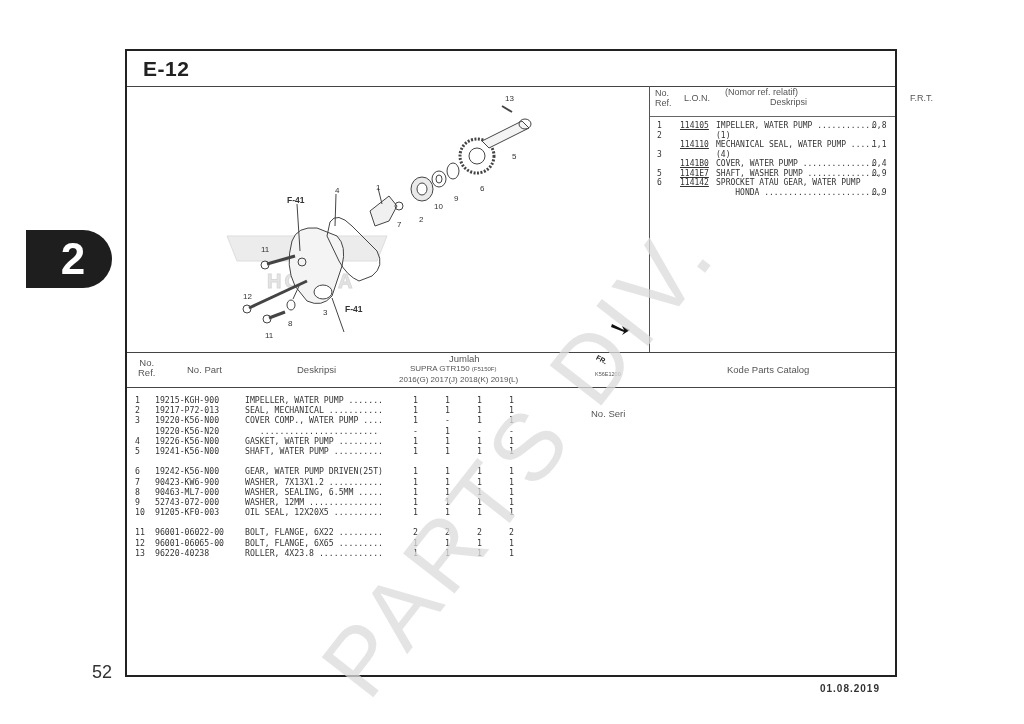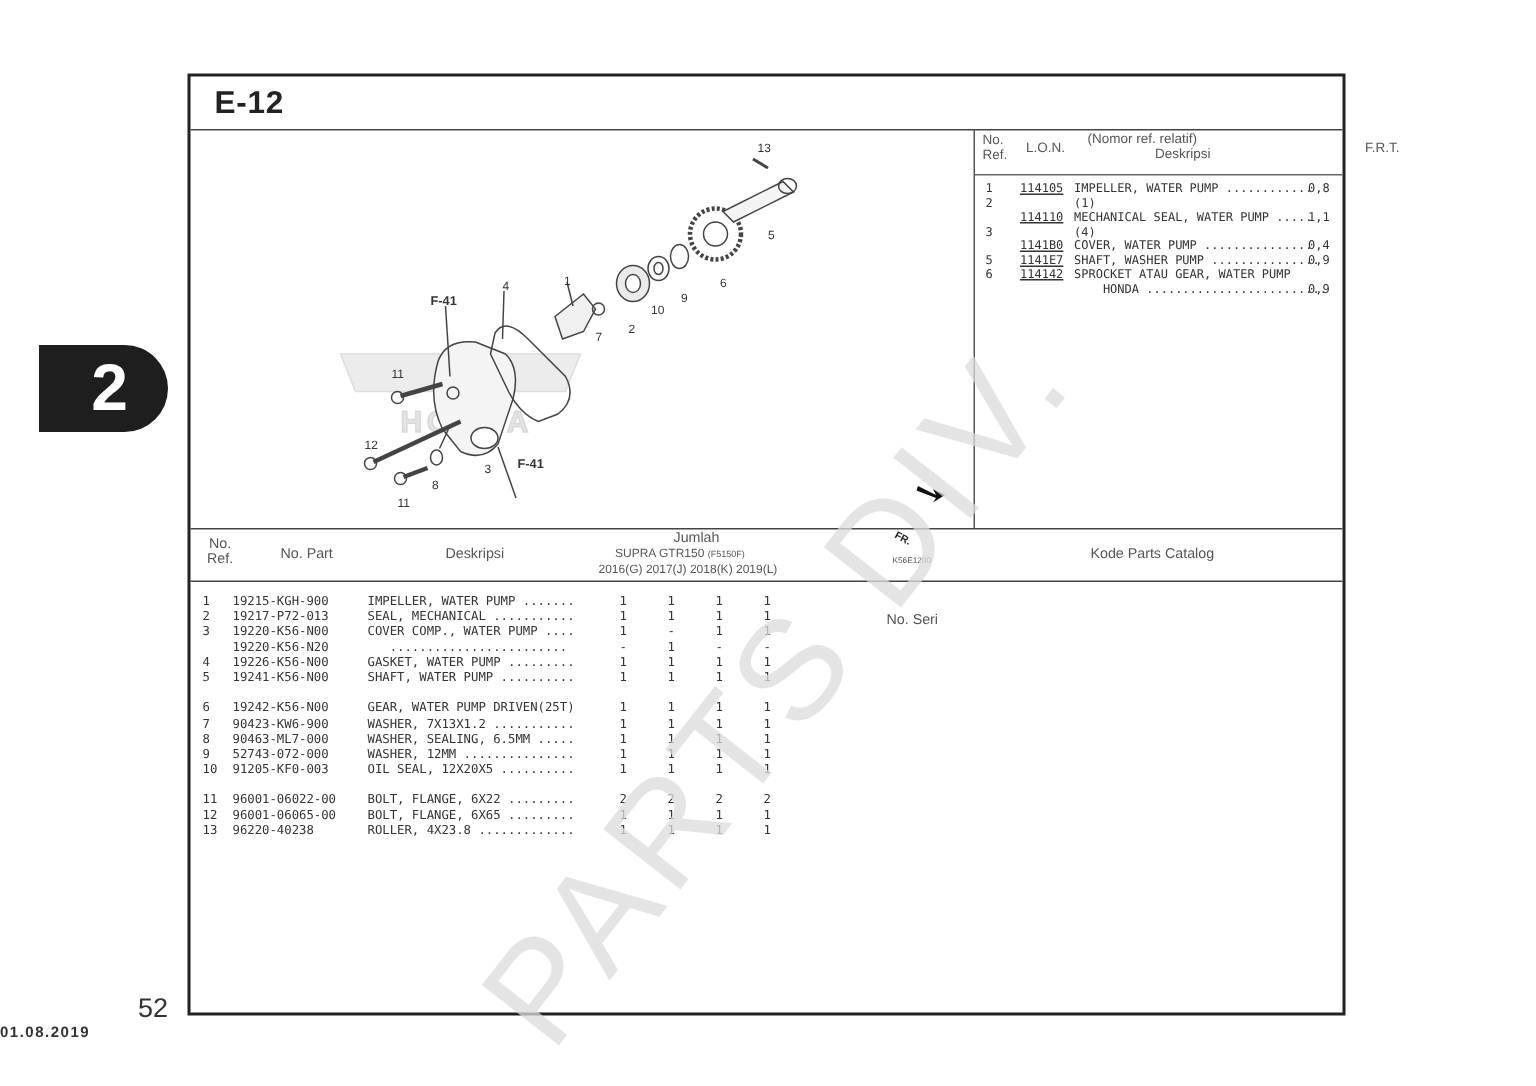--- a/index.html
+++ b/index.html
@@ -1,20 +1,20 @@
 <!DOCTYPE html>
 <html><head>
 <meta charset="utf-8">
 <style>
   html,body{margin:0;padding:0;background:#ffffff;}
   body{width:1024px;height:724px;position:relative;overflow:hidden;font-family:"Liberation Sans",sans-serif;color:#222;}
   .section-tab{position:absolute;left:26px;top:230px;width:86px;height:58px;background:#1e1e1e;border-radius:0 30px 30px 0;display:flex;align-items:center;justify-content:center;}
   .section-tab span{color:#fff;font-weight:bold;font-size:44px;line-height:1;padding-left:8px;font-family:"Liberation Sans",sans-serif;}
   .page-number{position:absolute;left:92px;top:662px;font-size:18px;color:#333;}
-  .footer-date{position:absolute;left:0;width:880px;top:683px;text-align:left;font-size:10px;font-weight:bold;letter-spacing:1px;color:#333;}
+  .footer-date{position:absolute;left:0;width:880px;top:683px;text-align:right;font-size:10px;font-weight:bold;letter-spacing:1px;color:#333;}
   .frame{position:absolute;left:125px;top:49px;width:772px;height:628px;border:2px solid #222;box-sizing:border-box;}
   .header-row{position:absolute;left:0;top:0;width:100%;height:35px;border-bottom:1.5px solid #444;}
   .code{position:absolute;left:16px;top:6px;font-size:21px;font-weight:bold;letter-spacing:0.5px;}
   .title{position:absolute;left:0;width:100%;top:6px;text-align:center;font-size:21px;font-weight:bold;}
   .title span{position:relative;left:12px;}
   .diagram{position:absolute;left:0;top:35px;width:522px;height:266px;}
   .vline{position:absolute;left:522px;top:35px;width:1px;height:266px;background:#555;}
   .frt{position:absolute;left:523px;top:35px;width:245px;height:266px;font-size:9px;}
   .frt-head{position:absolute;left:0;top:0;width:100%;height:30px;border-bottom:1px solid #666;color:#555;}
   .frt-head div{position:absolute;}

